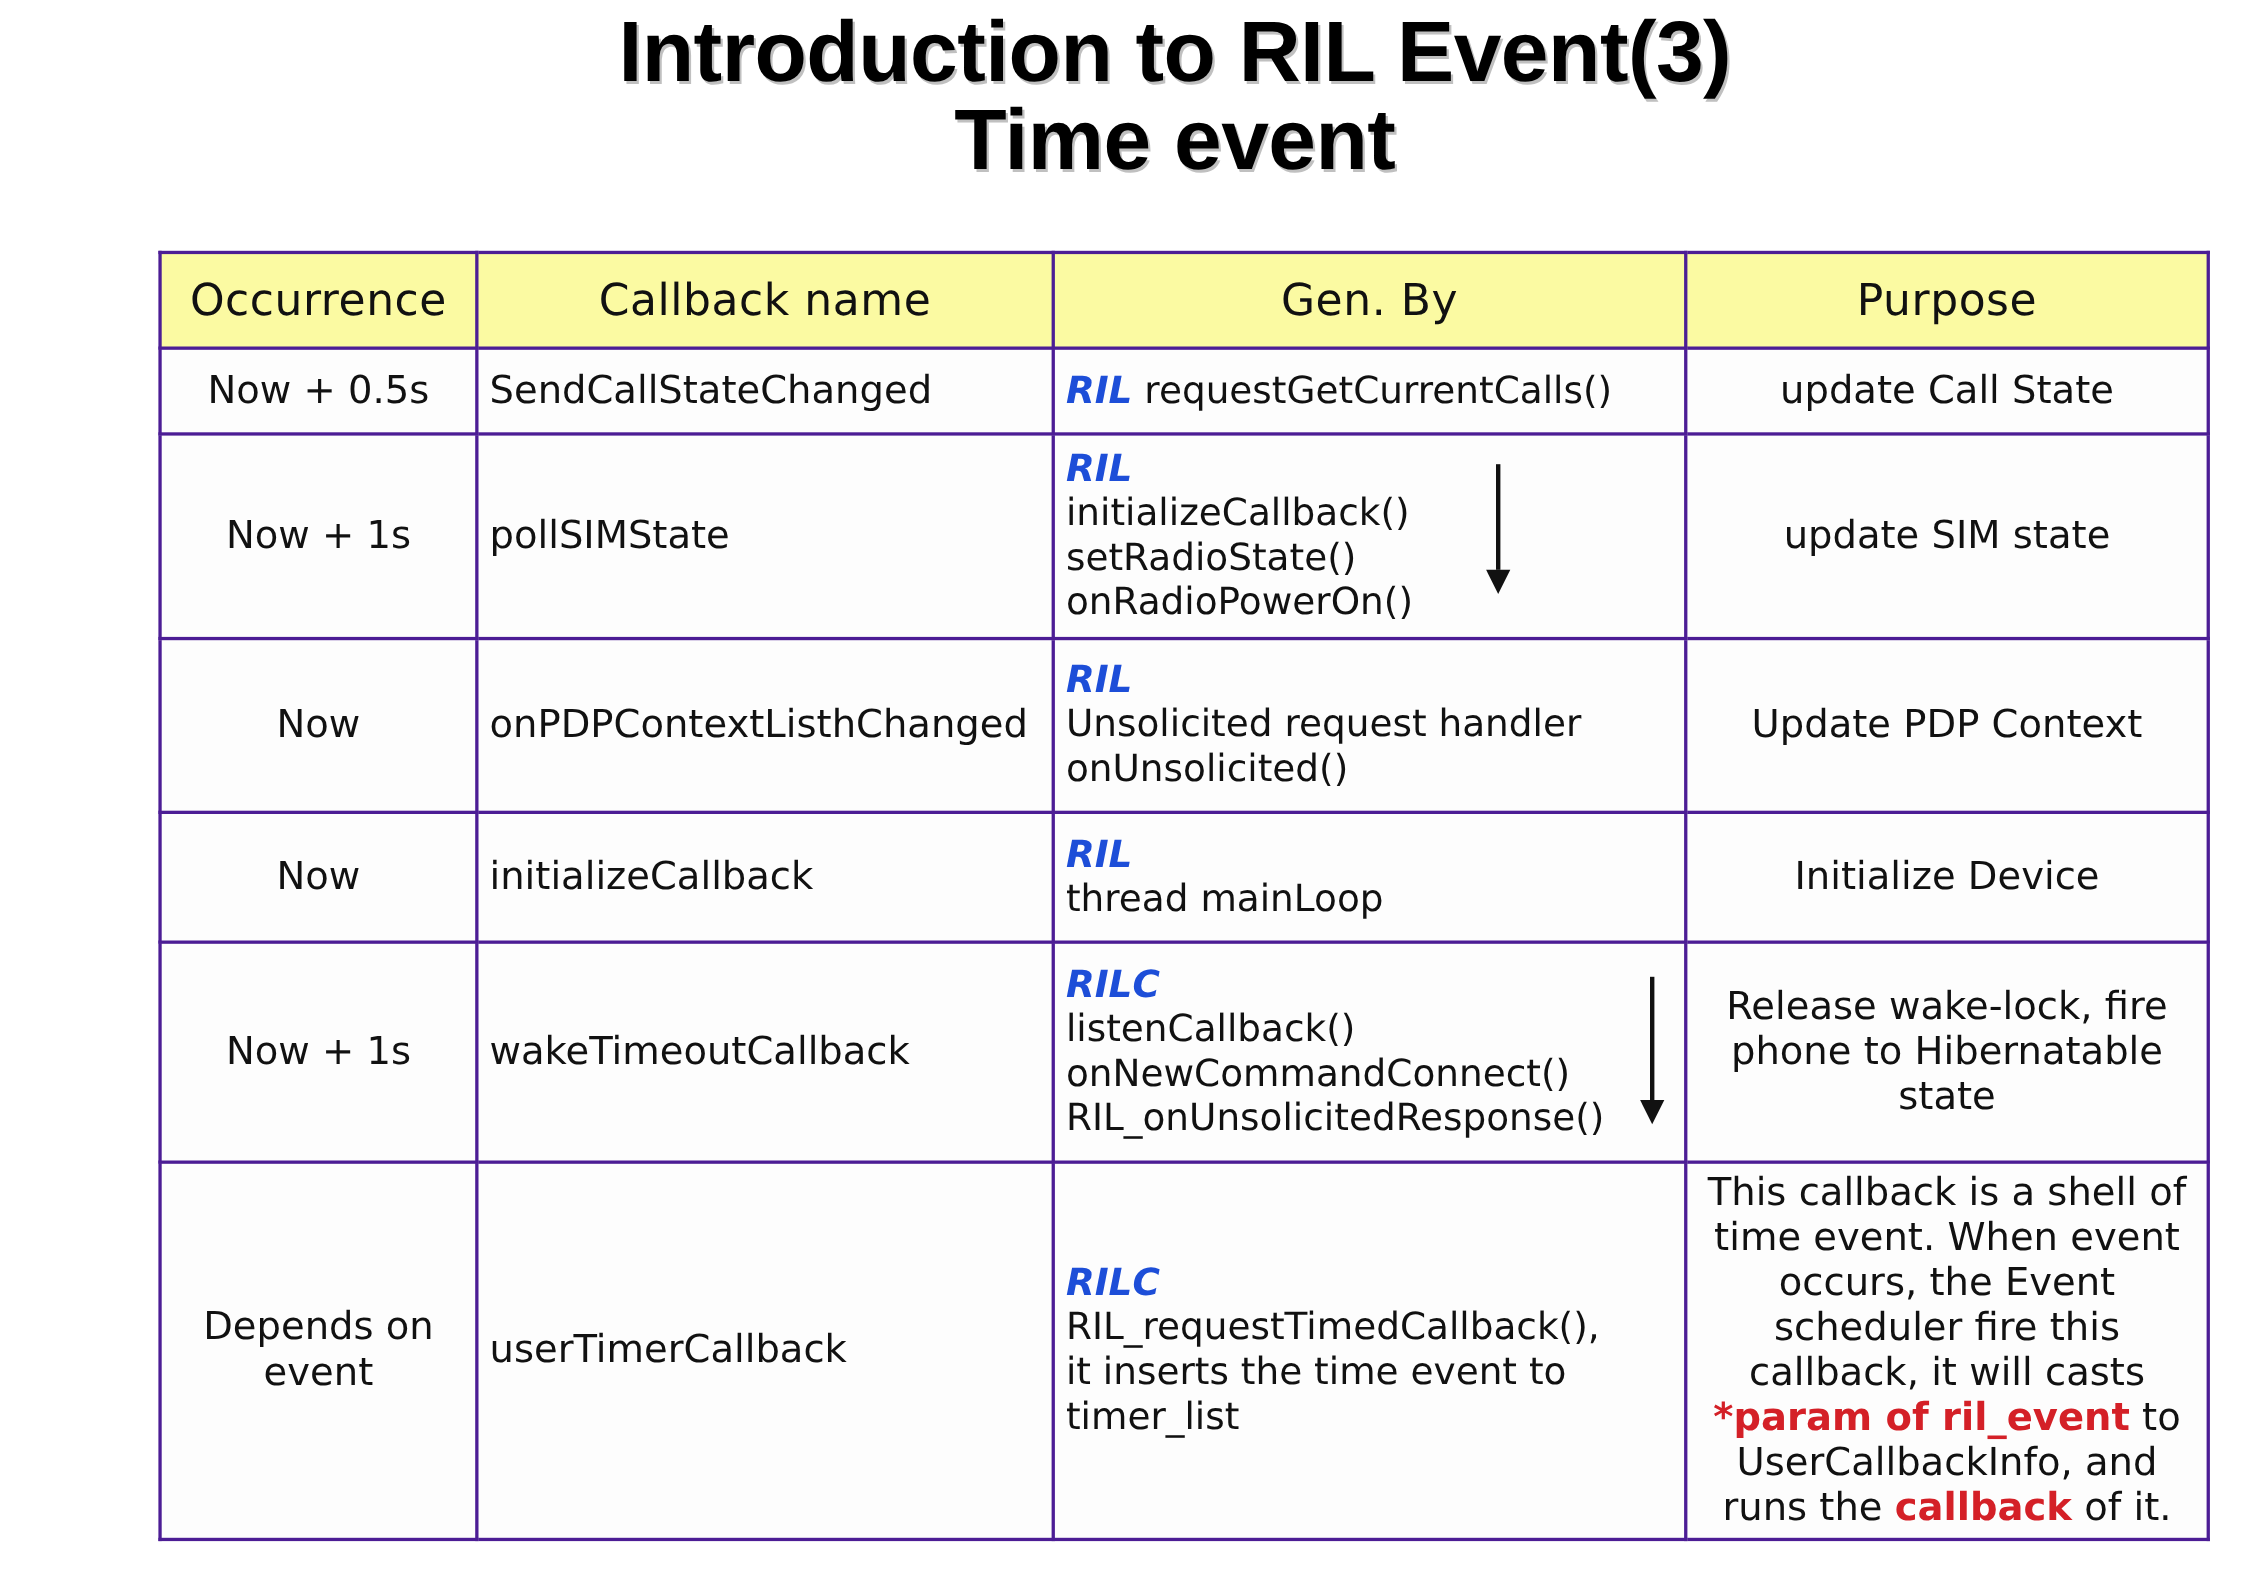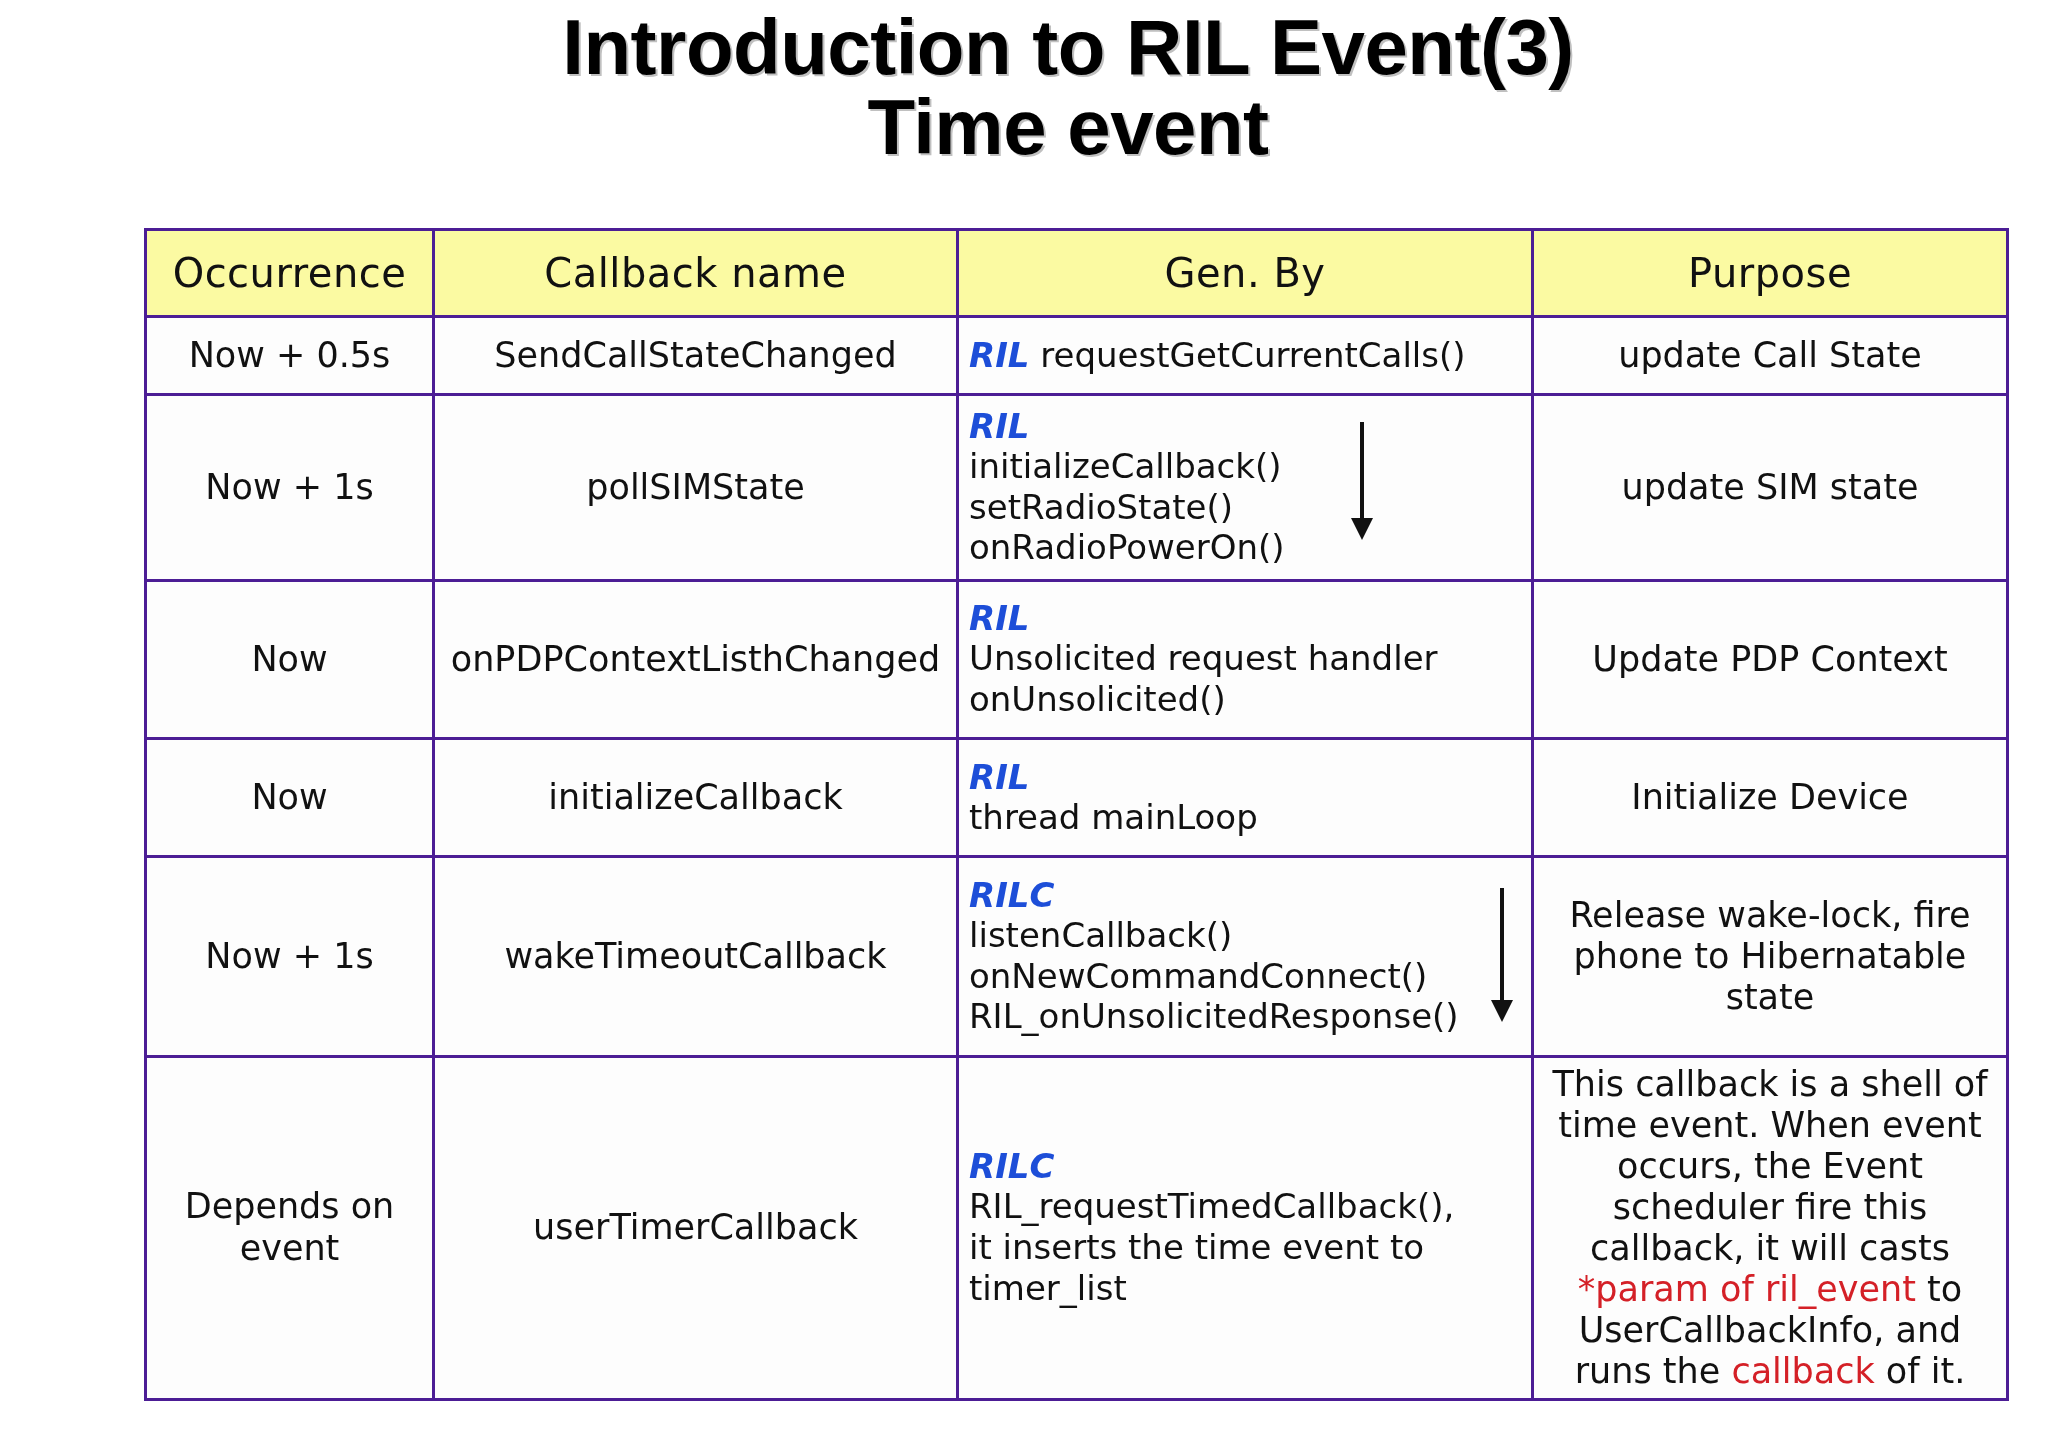--- a/index.html
+++ b/index.html
@@ -67,21 +67,21 @@
     text-align: center;
     height: 72px;
     letter-spacing: 0.5px;
   }
   td.occ {
     text-align: center;
     font-size: 35px;
     line-height: 1.18;
   }
   td.cb {
-    text-align: center;
+    text-align: left;
     font-size: 35px;
     line-height: 1.18;
   }
   td.gen {
     text-align: left;
     font-size: 34px;
     line-height: 1.2;
     position: relative;
   }
   td.purpose {
@@ -99,21 +99,21 @@
   }
   .gen-lines {
     display: block;
   }
   .gen-line {
     display: block;
     white-space: nowrap;
   }
   .red {
     color: #d42027;
-    font-weight: normal;
+    font-weight: bold;
   }
   
   .down-arrow {
     position: absolute;
     width: 22px;
   }
   .down-arrow .shaft {
     position: absolute;
     left: 9px;
     top: 0;

